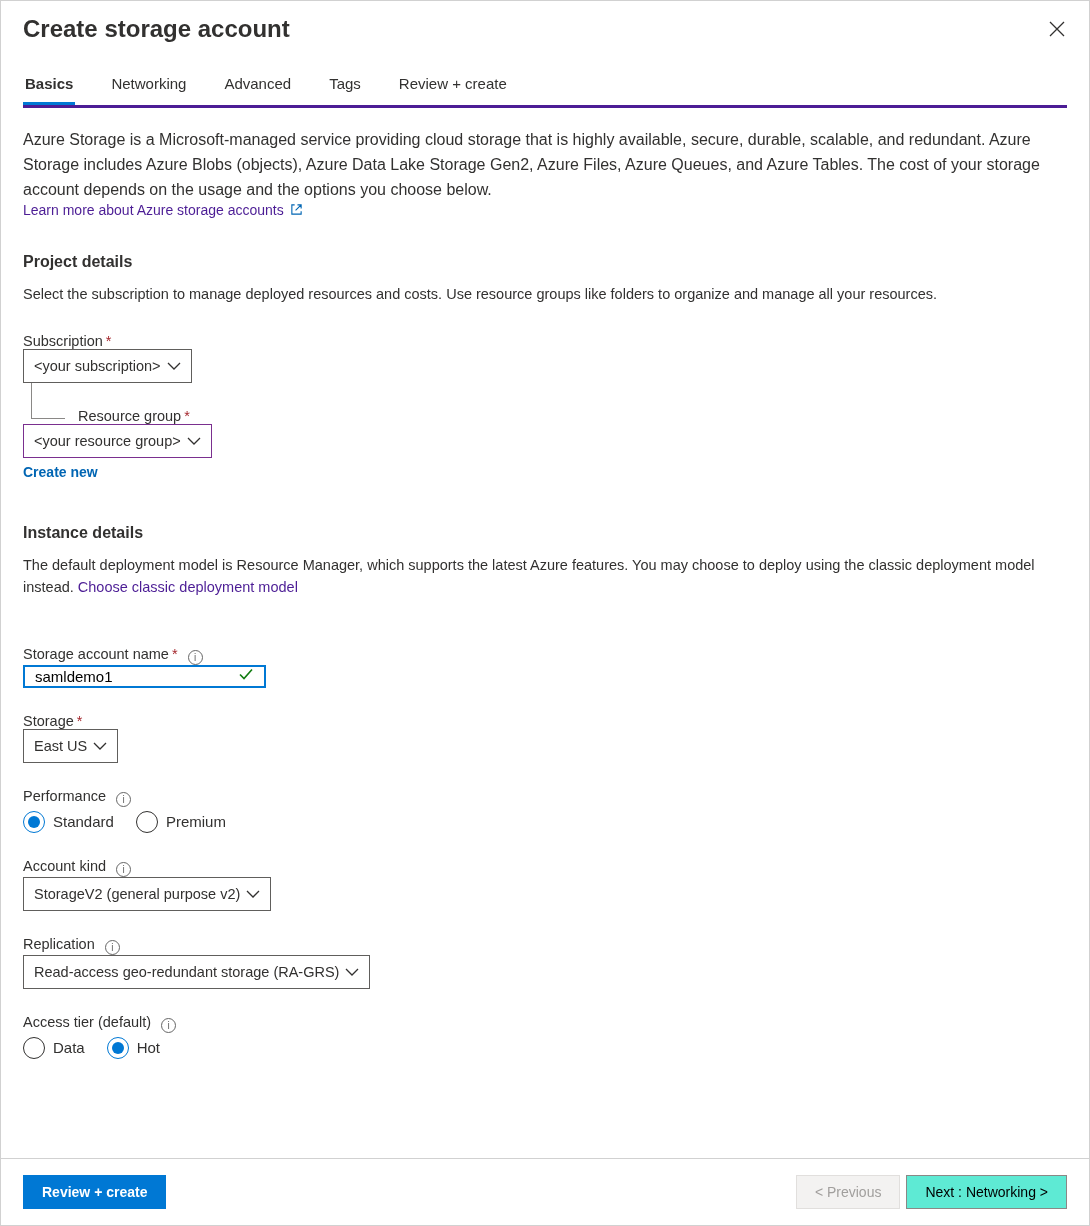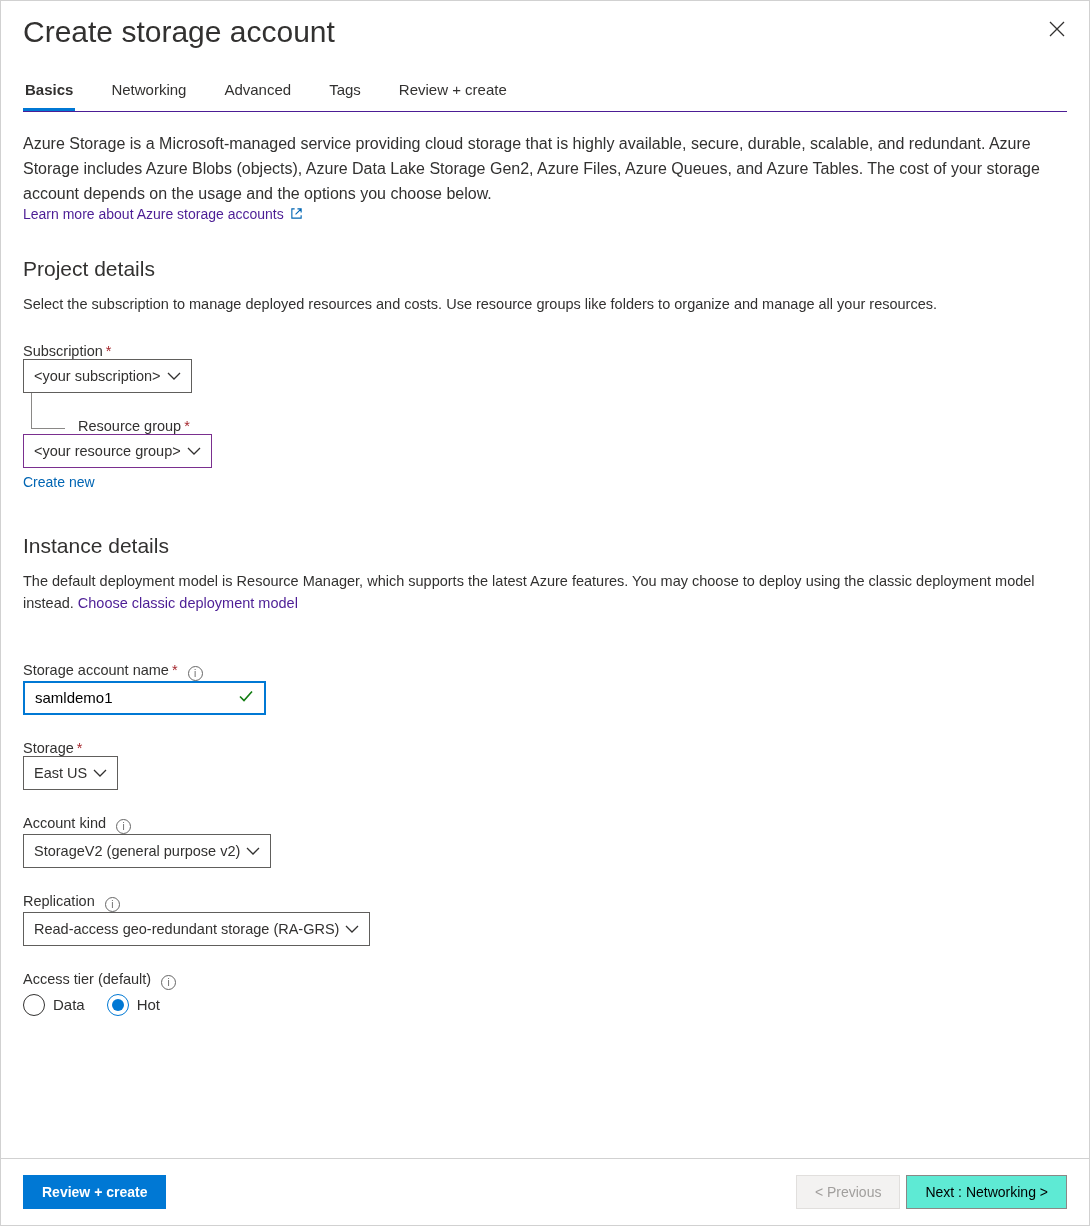--- a/index.html
+++ b/index.html
@@ -18,33 +18,33 @@
       flex-direction: column;
     }
     .dialog-main { flex: 1; padding: 10px 22px 20px 22px; }
     .close-btn {
       position: absolute; top: 16px; right: 20px;
       width: 24px; height: 24px; cursor: pointer;
       display: flex; align-items: center; justify-content: center;
       background: transparent; border: none;
     }
     h1 {
-      font-size: 30px; font-weight: 400; margin: 4px 0 26px 0;
-    }
-    .tabs { display: flex; gap: 34px; border-bottom: 1px solid #4c1d95; margin-bottom: 20px; }
+      font-size: 24px; font-weight: 700; margin: 4px 0 26px 0;
+    }
+    .tabs { display: flex; gap: 34px; border-bottom: 3px solid #4c1d95; margin-bottom: 20px; }
     .tab {
       padding: 6px 2px 10px 2px;
       font-size: 15px; color: #323130;
       cursor: pointer; border-bottom: 3px solid transparent;
     }
     .tab.active { font-weight: 600; border-bottom-color: #0078d4; }
     p.desc { font-size: 16px; line-height: 1.55; }
     a.link { color: #4c1d95; text-decoration: none; cursor: pointer; }
     .ext-icon { display: inline-block; vertical-align: -1px; margin-left: 2px; }
-    h2.section { font-size: 21px; font-weight: 400; margin-top: 34px; margin-bottom: 12px; }
+    h2.section { font-size: 16px; font-weight: 700; margin-top: 34px; margin-bottom: 12px; }
     .section-desc { font-size: 14.5px; line-height: 1.55; margin-bottom: 20px; }
 
     .form-row { display: flex; align-items: flex-start; margin-top: 18px; flex-direction: column; }
     .label-col { width: 356px; padding-top: 7px; font-size: 14.5px; }
     .label-col.indent { padding-left: 55px; position: relative; }
     .indent-line {
       position: absolute; left: 8px; top: -18px;
       width: 34px; height: 36px;
       border-left: 1px solid #8a8886;
       border-bottom: 1px solid #8a8886;
@@ -61,24 +61,24 @@
       width: 100%; height: 34px; border: 1px solid #605e5c;
       padding: 0 30px 0 10px; font-size: 14.5px; font-family: inherit;
       color: #323130; background: #fff; position: relative; cursor: pointer;
       display: flex; align-items: center;
     }
     .select.hl { border-color: #7a2f8f; }
     .chevron {
       position: absolute; right: 10px; top: 50%; transform: translateY(-50%);
     }
     .chevron svg { display: block; }
-    .sublink { color: #0065b3; font-size: 14px; font-weight: 400; margin-top: 6px; cursor: pointer; display: inline-block; }
+    .sublink { color: #0065b3; font-size: 14px; font-weight: 700; margin-top: 6px; cursor: pointer; display: inline-block; }
 
     .text-input-wrap {
-      width: 100%; height: 34px; border: 2px solid #0078d4;
+      width: 100%; height: 23px; border: 2px solid #0078d4;
       display: flex; align-items: center; padding: 0 30px 0 10px; position: relative;
     }
     .text-input {
       border: none; outline: none; font-size: 15px; font-family: inherit; width: 100%;
     }
     .check-icon {
       position: absolute; right: 10px; top: 50%; transform: translateY(-50%);
       color: #107c10;
     }
     .radio-group { display: flex; gap: 22px; align-items: center; padding-top: 4px; }
@@ -206,20 +206,40 @@
           <span>East US</span>
           <span class="chevron">
               <svg width="14" height="10" viewBox="0 0 14 10">
                 <path d="M1 2l6 6 6-6" stroke="#323130" stroke-width="1.3" fill="none"></path>
               </svg>
             </span>
         </div>
       </div>
     </div>
 
+    <div class="form-row">
+      <div class="label-col">
+        <span>Performance</span>
+        <span class="info-icon">i</span>
+      </div>
+      <div class="ctrl-col">
+        <div class="radio-group">
+          <label class="radio selected">
+            <span class="radio-circle">
+                <span class="radio-dot"></span>
+              </span>
+            <span>Standard</span>
+          </label>
+          <label class="radio">
+            <span class="radio-circle"></span>
+            <span>Premium</span>
+          </label>
+        </div>
+      </div>
+    </div>
 
     <div class="form-row">
       <div class="label-col">
         <span>Account kind</span>
         <span class="info-icon">i</span>
       </div>
       <div class="ctrl-col">
         <div class="select">
           <span>StorageV2 (general purpose v2)</span>
           <span class="chevron">

